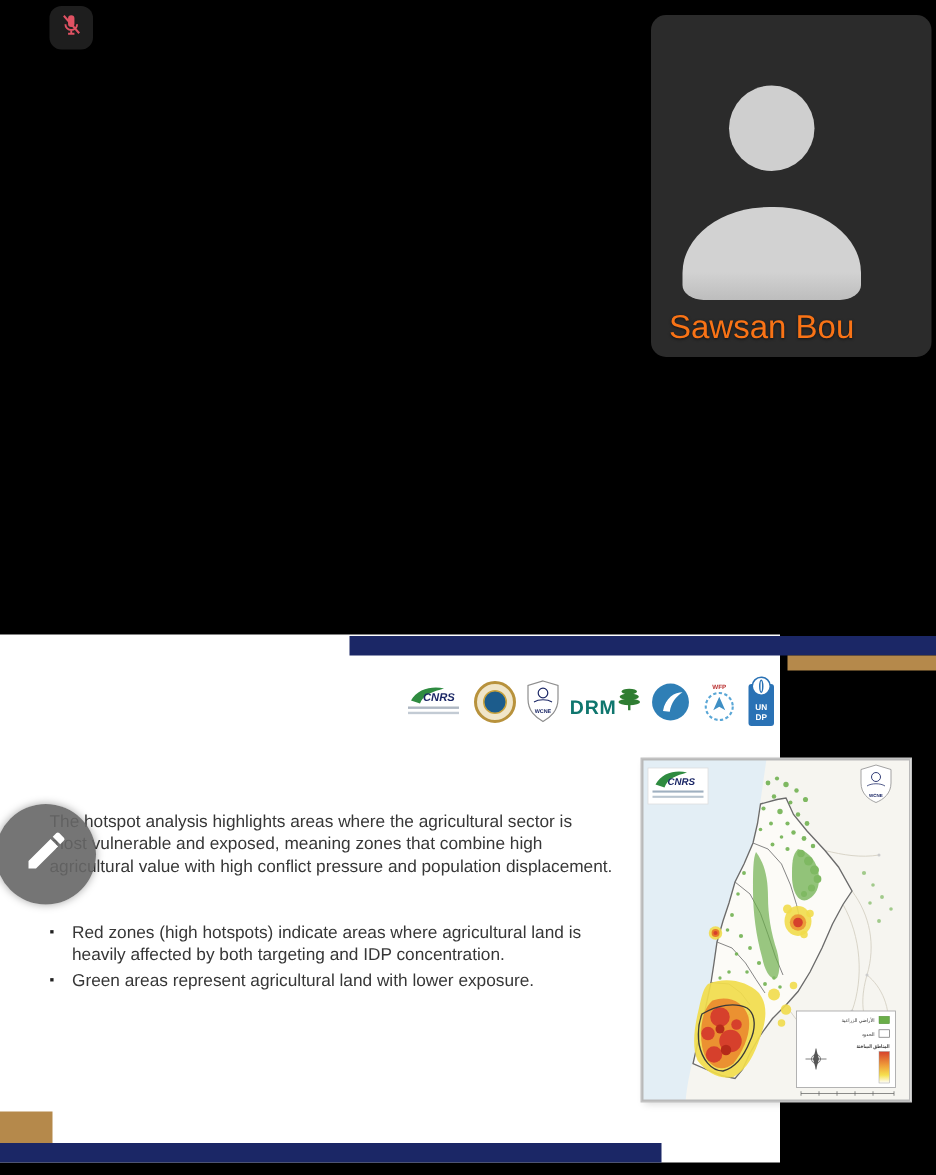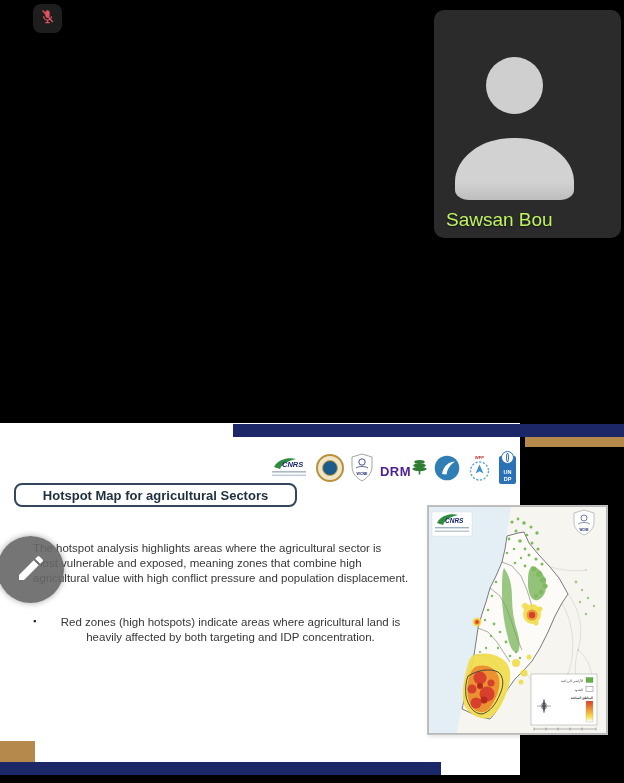--- a/index.html
+++ b/index.html
@@ -21,21 +21,21 @@
   .tile .head{
     position:absolute;left:52px;top:47px;width:57px;height:57px;border-radius:50%;
     background:#cfcfcf;
   }
   .tile .shoulders{
     position:absolute;left:21px;top:128px;width:119px;height:62px;
     background:linear-gradient(#d2d2d2 70%, #bdbdbd);
     border-radius:58px 58px 14px 14px / 44px 44px 10px 10px;
   }
   .tile .name{
-    position:absolute;left:12px;bottom:6px;color:#bef264;font-size:19px;line-height:1.32;
+    position:absolute;left:12px;bottom:6px;color:#f97316;font-size:22px;line-height:1.32;
     text-shadow:0 1px 2px rgba(0,0,0,.6);
   }
 
   
   .slide{position:absolute;left:0;top:423px;width:520px;height:352px;background:#fff;}
   .bar{position:absolute;}
   .bar.navy-top{left:233px;top:1px;width:391px;height:13px;}
   .bar.gold-top{left:525px;top:14px;width:99px;height:10px;}
   .bar.gold-sq{left:0;top:318px;width:35px;height:22px;}
   .bar.navy-bottom{left:0;top:339px;width:441px;height:13px;}
@@ -44,42 +44,42 @@
     position:absolute;top:27px;right:4px;height:36px;
     display:flex;align-items:center;gap:7px;
   }
   .logo{display:flex;align-items:center;justify-content:center;}
   .seal{
     width:24px;height:24px;border-radius:50%;background:#f0e5c8;border:2px solid #b8923c;
     display:flex;align-items:center;justify-content:center;
   }
   .seal .inner{width:14px;height:14px;border-radius:50%;background:#1c5c8c;border:1px solid #c9a23c;}
   .drm{display:flex;align-items:flex-end;gap:1px;}
-  .drm .txt{font-weight:bold;font-size:13px;color:#4c1d95;letter-spacing:.5px;}
+  .drm .txt{font-weight:bold;font-size:13px;color:#0f766e;letter-spacing:.5px;}
   .undp-logo{position:relative;width:17px;height:28px;background:#2a72b5;border-radius:2px;margin-top:4px;}
   .undp-globe{position:absolute;top:-5px;left:2px;width:11px;height:11px;border-radius:50%;
     background:#fff;border:1px solid #2a72b5;}
   .undp-globe:before{content:"";position:absolute;left:4px;top:1px;width:3px;height:9px;
     border:1px solid #2a72b5;border-radius:50%;box-sizing:border-box;}
   .undp-letters{position:absolute;bottom:2px;left:0;right:0;margin:0 auto;width:8px;
     color:#fff;font-size:5.5px;font-weight:bold;line-height:1.15;text-align:center;word-break:break-all;}
 
   .title-box{
     position:absolute;left:14px;top:60px;width:283px;height:24px;box-sizing:border-box;
     border:2px solid #32465c;border-radius:8px;background:#fff;
     display:flex;align-items:center;justify-content:center;
     font-size:13px;font-weight:bold;color:#1f2f3f;
   }
   .intro{
     position:absolute;left:33px;top:118px;width:376px;
     font-size:11.5px;line-height:1.32;color:#373737;
   }
   ul.bullets{
     position:absolute;left:33px;top:192px;width:380px;margin:0;padding:0;list-style:none;
-    font-size:11.5px;line-height:1.32;color:#373737;text-align:center;
+    font-size:11.5px;line-height:1.32;color:#373737;
   }
   ul.bullets li{position:relative;padding-left:15px;margin-bottom:2px;}
   ul.bullets li:before{content:"▪";position:absolute;left:0;top:1px;font-size:9px;color:#222;}
 
   .pencil-overlay{
     position:absolute;left:-3px;top:113px;width:67px;height:67px;border-radius:50%;
     background:rgba(102,102,102,.9);display:flex;align-items:center;justify-content:center;
     box-shadow:0 0 6px rgba(0,0,0,.35);
   }
 
@@ -160,28 +160,26 @@
           <circle cx="12.5" cy="17" r="9" fill="none" stroke="#5aa7d6" stroke-width="1.4" stroke-dasharray="2.2 1.6"></circle>
           <path d="M12.5,10.5 L16.5,19.5 L12.5,17.2 L8.5,19.5 Z" fill="#3f8fc4"></path>
         </svg>
       </div>
       <div class="logo undp-logo">
         <div class="undp-globe"></div>
         <div class="undp-letters">UNDP</div>
       </div>
     </div>
 
-    <div class="title-box">
-      <span>Hotspot Map for agricultural Sectors</span>
-    </div>
 
     <div class="intro">The hotspot analysis highlights areas where the agricultural sector is most vulnerable and exposed, meaning zones that combine high agricultural value with high conflict pressure and population displacement.</div>
 
     <ul class="bullets">
       <li>Red zones (high hotspots) indicate areas where agricultural land is heavily affected by both targeting and IDP concentration.</li>
+      <li>Green areas represent agricultural land with lower exposure.</li>
     </ul>
 
     <div class="pencil-overlay">
       <span>
         <svg viewBox="0 0 24 24" width="32" height="32">
           <path fill="#fff" d="M3 17.25V21h3.75L17.8 9.94l-3.75-3.75L3 17.25zM20.7 7.04a1 1 0 0 0 0-1.41l-2.34-2.34a1 1 0 0 0-1.41 0l-1.83 1.83 3.75 3.75 1.83-1.83z"></path>
         </svg>
       </span>
     </div>
 

